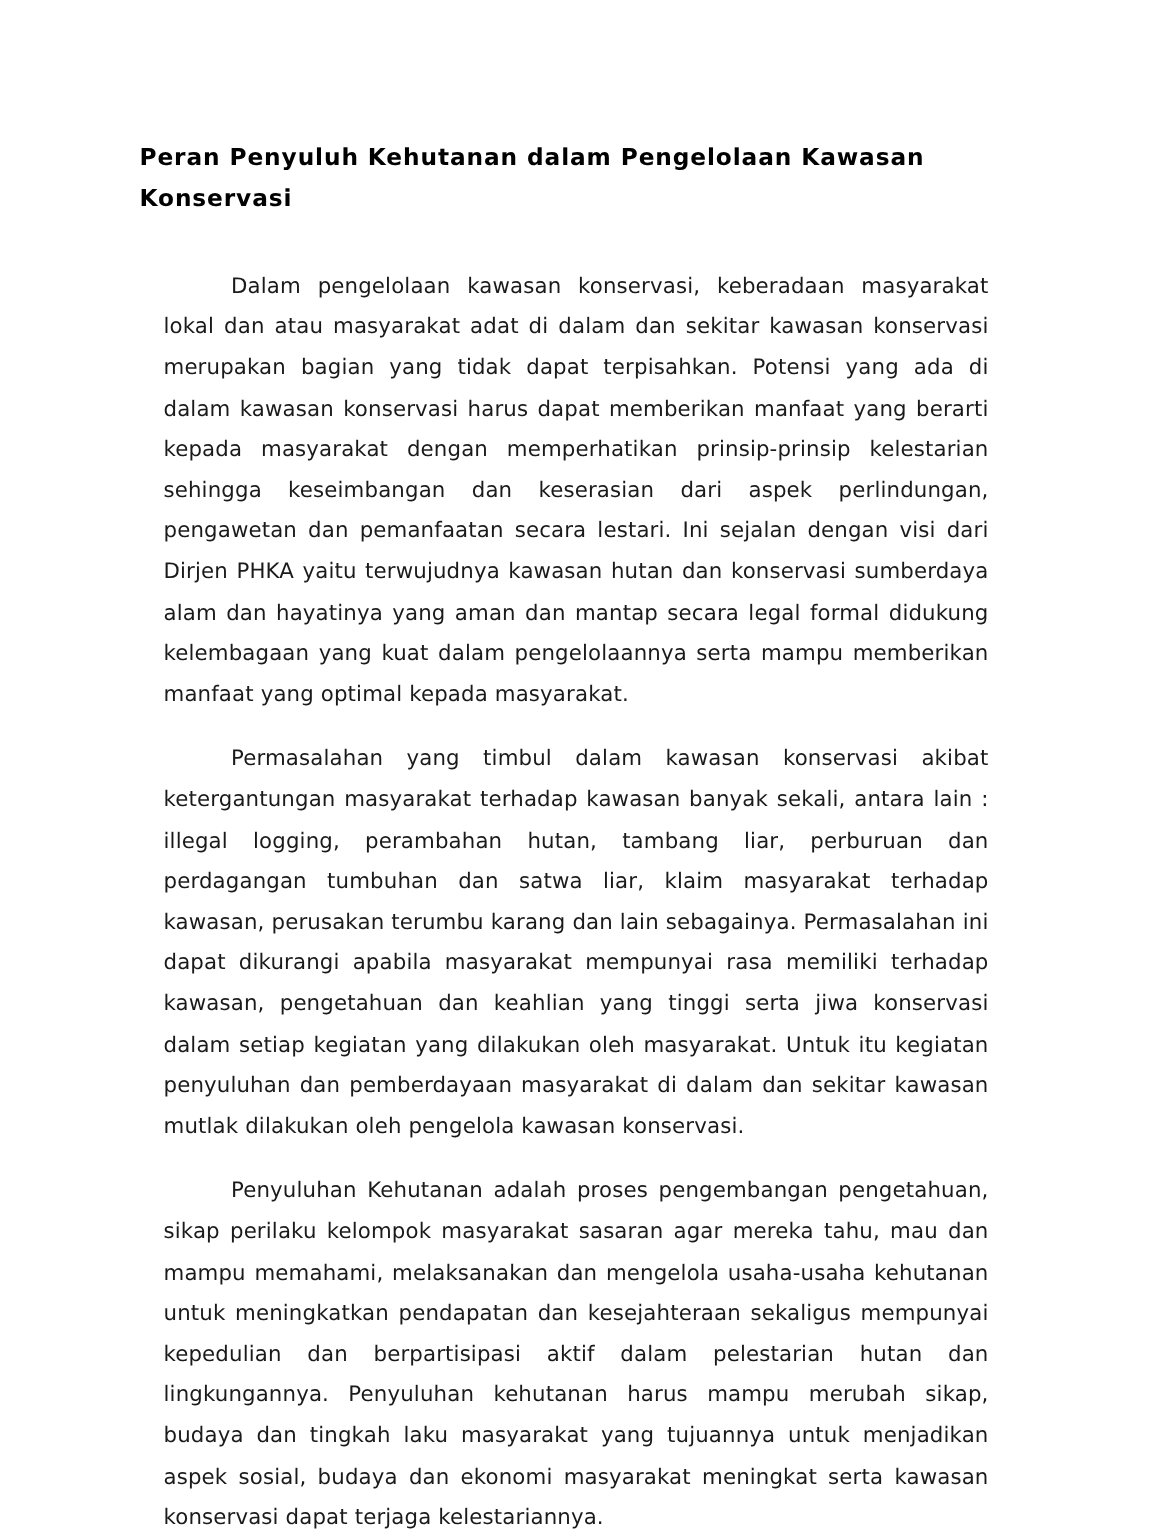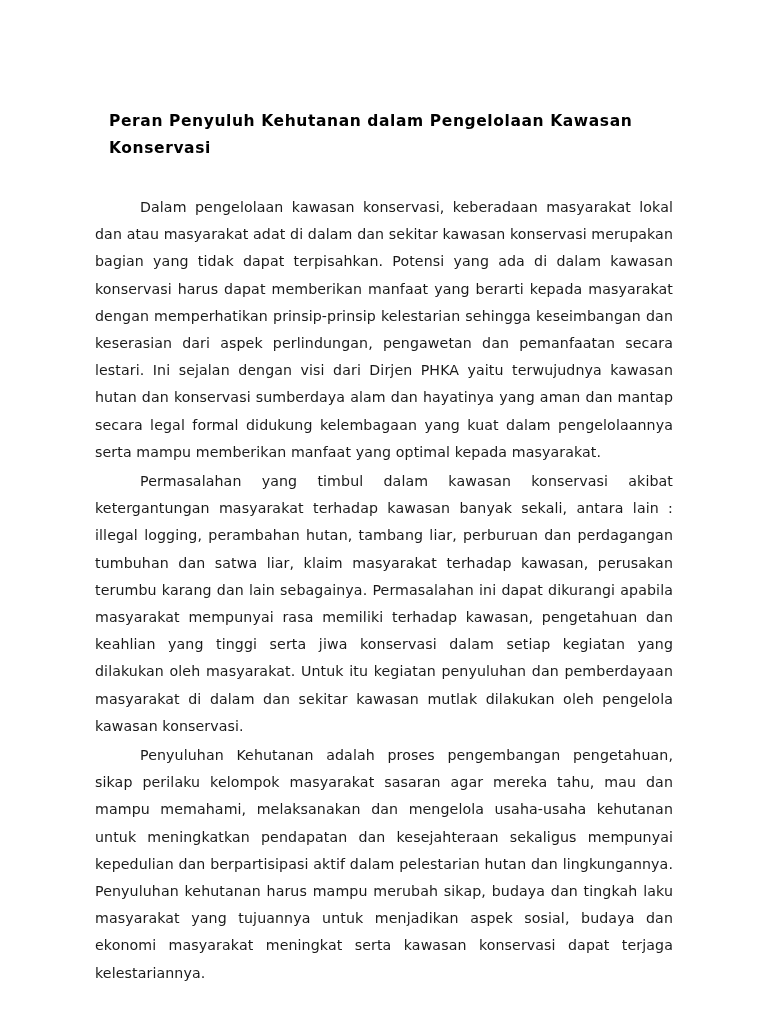--- a/index.html
+++ b/index.html
@@ -7,29 +7,29 @@
   .page {
     position: absolute; left: 0; top: 0; width: 768px; height: 1024px;
     background: #ffffff; color: #111111;
   }
   .content {
     position: absolute; left: 93px; top: 92px; width: 582px;
   }
   .title {
     font-family: "DejaVu Sans", sans-serif;
     font-weight: bold; font-size: 15.5px; line-height: 27px;
-    color: #000; margin: 16px; letter-spacing: 0.6px;
+    color: #000; margin: 0; letter-spacing: 0.6px;
   }
   .body-text {
     margin-top: 32px;
   }
   .para {
     font-family: "DejaVu Sans", sans-serif;
     font-size: 14.2px; line-height: 27.2px; color: #1a1a1a;
-    text-align: justify; text-indent: 45px; margin: 2px;
+    text-align: justify; text-indent: 45px; margin: 16px;
     letter-spacing: 0.1px;
   }
 </style>
 </head>
 <body>
 
 <div class="page">
   <div class="content">
     <h1 class="title">Peran Penyuluh Kehutanan dalam Pengelolaan Kawasan Konservasi</h1>
     <div class="body-text">

